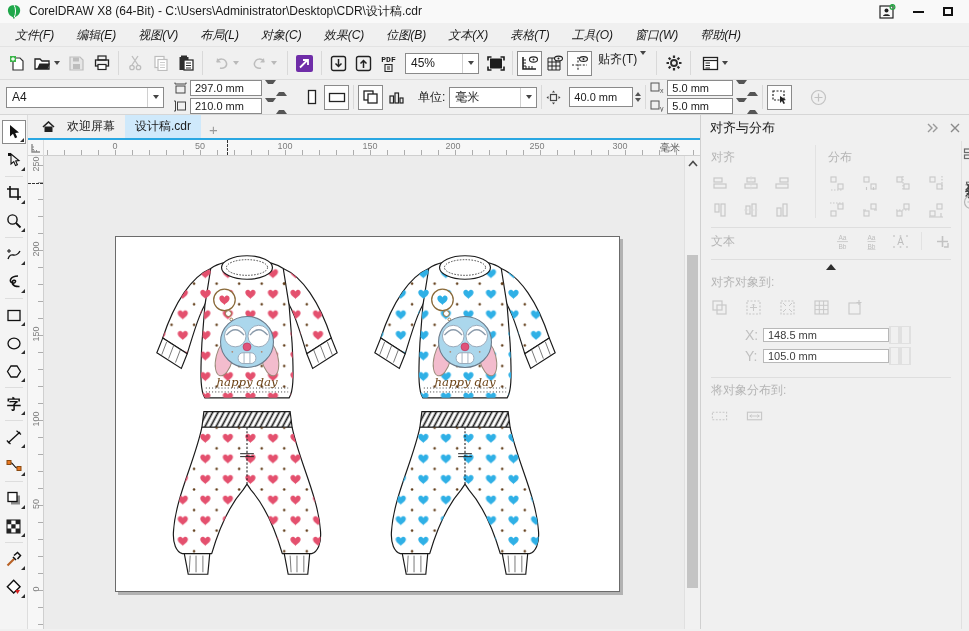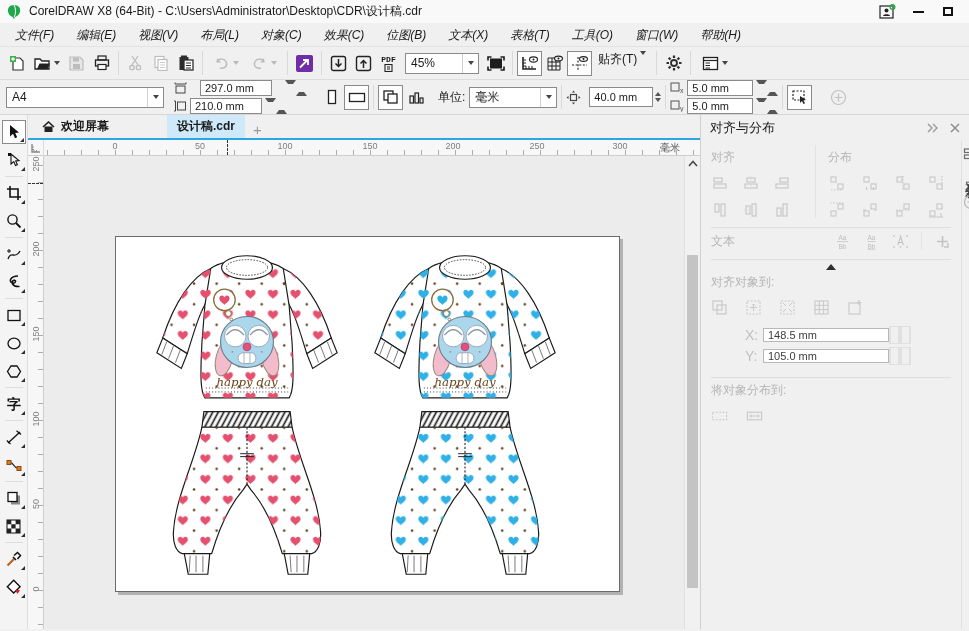--- a/index.html
+++ b/index.html
@@ -48,22 +48,22 @@
   
   .toolbox { width:28px; background:#f4f4f4; border-right:1px solid #ddd; display:flex; flex-direction:column; align-items:center; padding-top:3px; }
   .tool { width:24px; height:24px; margin:2px 0; display:flex; align-items:center; justify-content:center; position:relative; }
   .tool.sel { border:1px solid #8a8a8a; background:#fff; }
   .tool.fly::after { content:''; position:absolute; right:1px; bottom:1px; border-left:4px solid transparent; border-bottom:4px solid #2e2e2e; }
   .toolsep { width:18px; height:1px; background:#ddd; margin:2px 0; }
 
   
   .center { flex:1; display:flex; flex-direction:column; min-width:0; }
   .tabstrip { height:23px; background:#f0f0f0; display:flex; align-items:flex-end; padding-left:4px; }
-  .tab { height:23px; display:flex; align-items:center; padding:0 10px; gap:6px;font-weight:bold; }
-  .tab.active { background:var(--active-tab-bg,#cfe9fb);margin-left:48px; }
+  .tab { height:23px; display:flex; align-items:center; padding:0 10px; gap:12px; }
+  .tab.active { background:var(--active-tab-bg,#cfe9fb); }
   .blue-line { height:2px; background:var(--accent-line,#2aa7e2); }
   .newtab { color:#9a9a9a; font-size:15px; padding:0 8px; }
 
   .hruler-row { height:16px; display:flex; background:#f7f7f7; border-bottom:1px solid #cfcfcf; }
   .ruler-corner { width:16px; height:16px; border-right:1px solid #dcdcdc; display:flex; align-items:center; justify-content:center; }
   .hruler { flex:1; position:relative; overflow:hidden;
     background-image:repeating-linear-gradient(90deg,#adadad 0 1px,transparent 1px 17px);
     background-size:100% 5px; background-position:3px 100%; background-repeat:no-repeat; }
   .hruler .num { position:absolute; top:1px; font-size:9px; color:#7d7d7d; transform:translateX(-50%); }
   .hruler .unit { position:absolute; right:20px; top:1px; font-size:10px; color:#555; }
@@ -303,21 +303,21 @@
 
 <div class="propbar">
   <span class="combo" style="width:158px">
     <span class="val">A4</span>
     <span class="dd">
         <span class="caret" style="margin:0"></span>
       </span>
   </span>
   <span style="width:10px"></span>
   <span class="stack">
-    <span style="display:flex;align-items:center;gap:13px">
+    <span style="display:flex;align-items:center;gap:3px">
       <svg class="ic" width="13" height="12" viewBox="0 0 13 12">
           <path d="M1 2 H12 M1 2 V0.5 M12 2 V0.5" stroke="#444" fill="none"></path>
           <rect x="2" y="4" width="9" height="7" fill="none" stroke="#444"></rect>
         </svg>
       <span class="field" style="width:72px">
           <span>297.0 mm</span>
         </span>
       <span class="spin-h">
           <span>
             <span class="tri-dn"></span>

